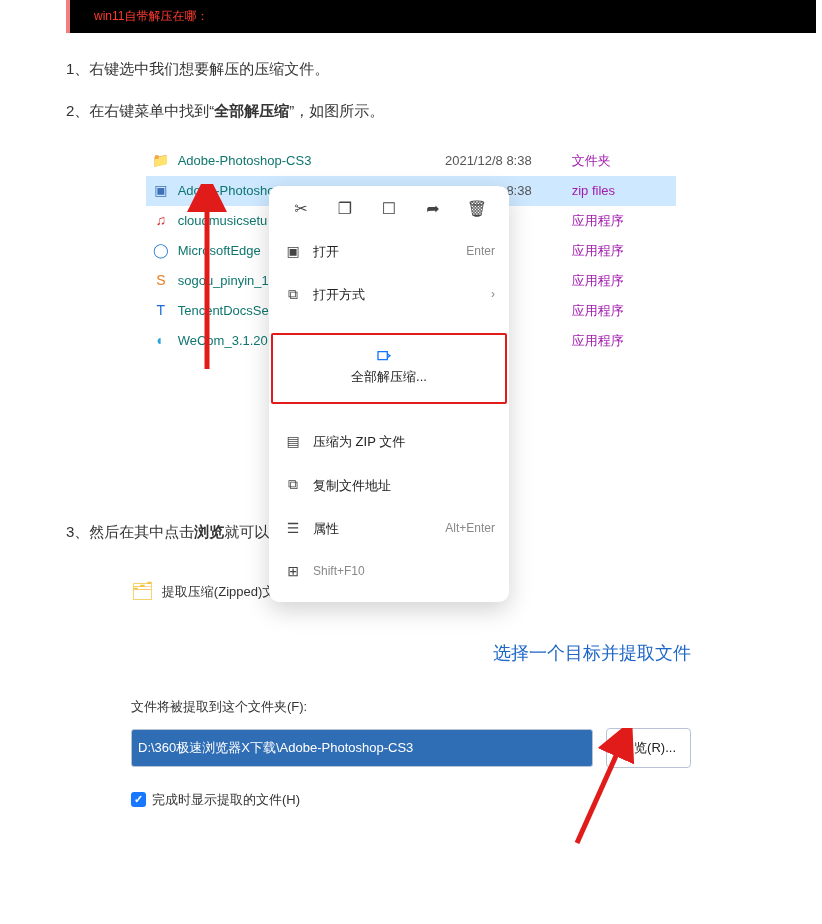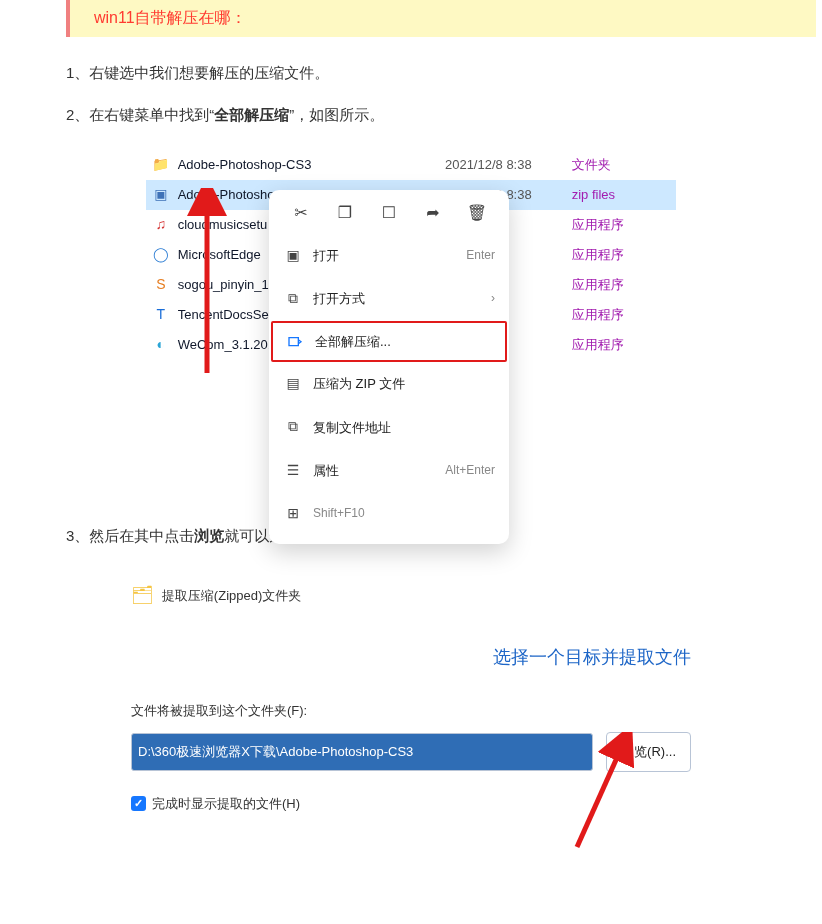--- a/index.html
+++ b/index.html
@@ -11,25 +11,25 @@
     color: #333;
     width: 822px;
   }
   .page {
     width: 822px;
     padding: 0 0 30px 0;
     box-sizing: border-box;
   }
   .callout {
     border-left: 4px solid #f08080;
-    background: #fef9c3;
+    background: #000000;
     padding: 8px 0 8px 24px;
     margin: 0 6px 20px 66px;
     color: #ff3a30;
-    font-size: 16px;
+    font-size: 12px;
   }
   .article {
     margin-left: 66px;
     margin-right: 66px;
     line-height: 2.1;
     color: #333;
     font-size: 15px;
   }
   .article p { margin: 10px 0; }
   .bold { font-weight: bold; }
@@ -64,21 +64,21 @@
   }
   .file-icon {
     width: 18px;
     height: 18px;
     margin-right: 8px;
     display: flex;
     align-items: center;
     justify-content: center;
     font-size: 14px;
   }
-  .file-name-cell { width: 230px; color: #0f172a; }
+  .file-name-cell { width: 230px; color: #0f766e; }
   .file-date-cell { width: 130px; color: #555; text-align: right; padding-right: 10px; }
   .file-type-cell { width: 100px; color: #a21caf; padding-left: 30px;}
   .ic-folder { color: #f5c542; }
   .ic-zip { color: #3e72b8; }
   .ic-music { color: #d32f2f; }
   .ic-edge { color: #2b7cd3; }
   .ic-sogou { color: #e67e22; }
   .ic-tencent { color: #196dd8; }
   .ic-wecom { color: #2aa5d6; }
 
@@ -119,22 +119,23 @@
     margin-right: 10px;
     color: #444;
     font-size: 14px;
   }
   .ctx-item-label { flex: 1; }
   .ctx-item-accel { color: #888; font-size: 12px; }
   .ctx-item-arrow { color: #888; font-size: 12px; margin-left: 6px; }
   .ctx-item.highlight-box {
     border: 2px solid #e11a1a;
     border-radius: 2px;
-    margin: 0 2px;
-    padding: 5px 12px;
+    margin: 16px 2px;
+    padding: 12px 12px;
+    flex-direction: column;
   }
   .ctx-item.highlight-box .ctx-item-icon svg { stroke:#1677ff; }
   .ctx-item.highlight-box .ctx-item-icon { color:#1677ff; }
 
   
   .arrow1 {
     position: absolute;
     left: 36px;
     top: 38px;
     width: 50px;

